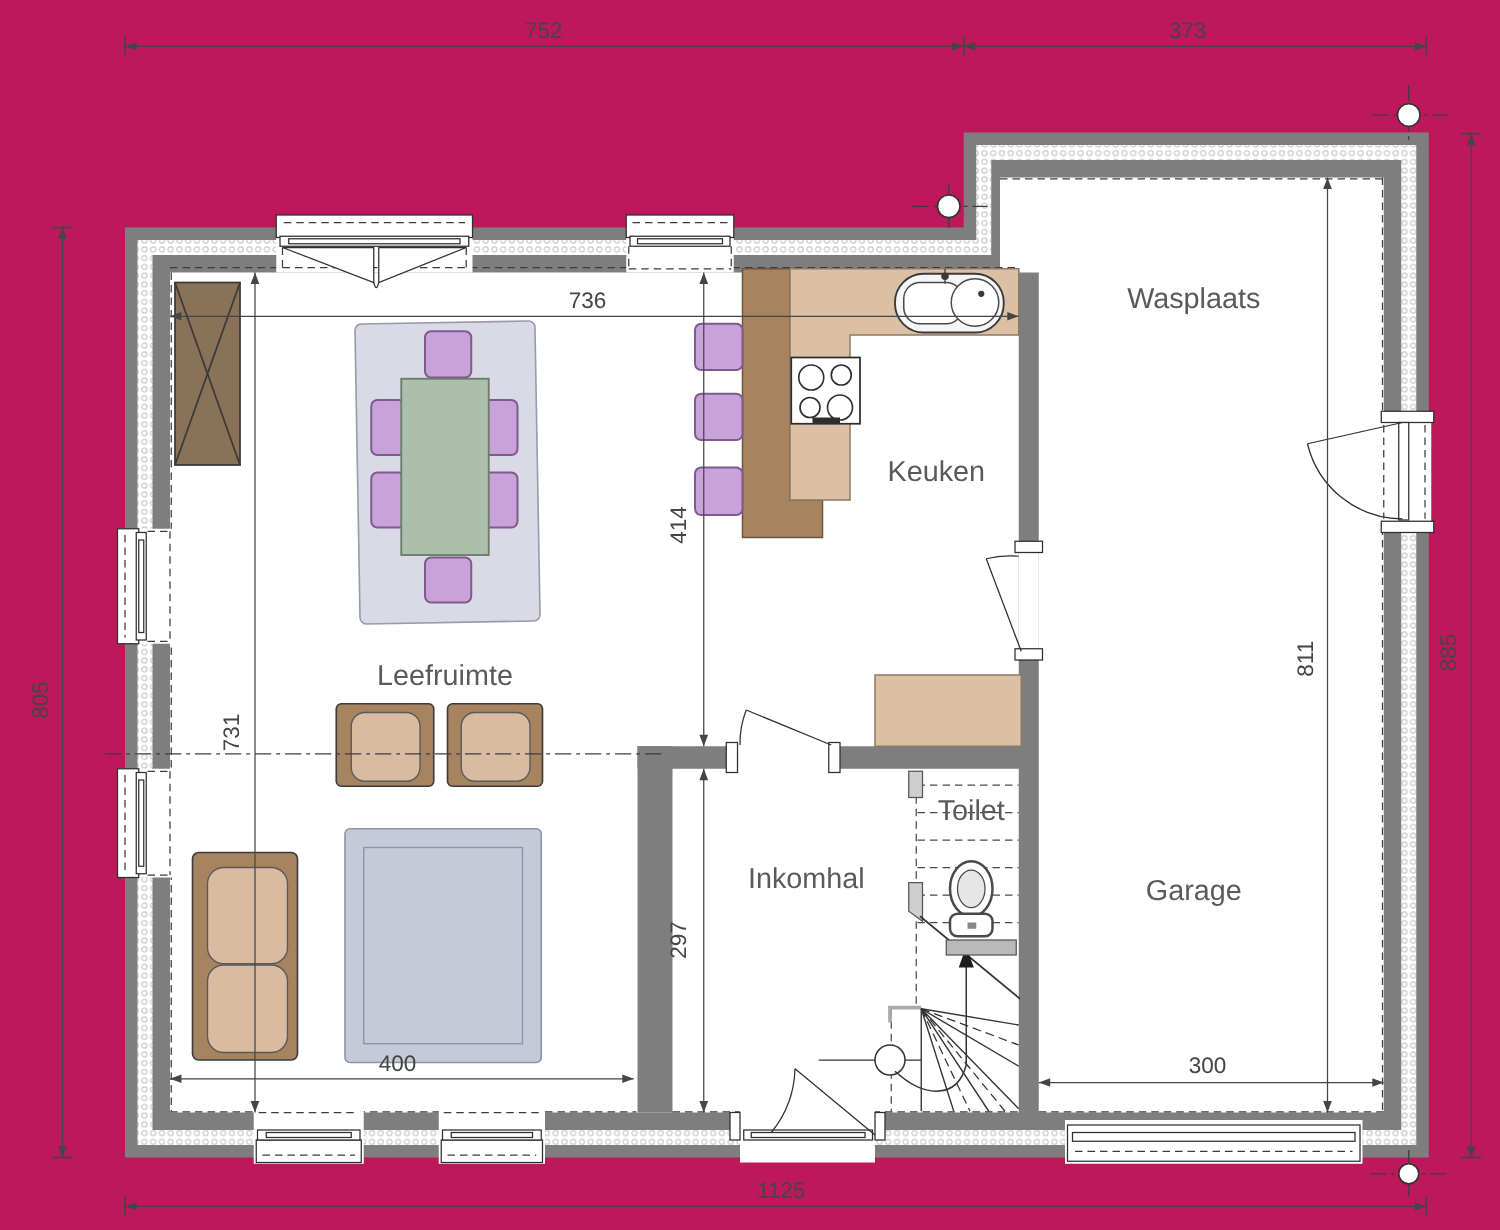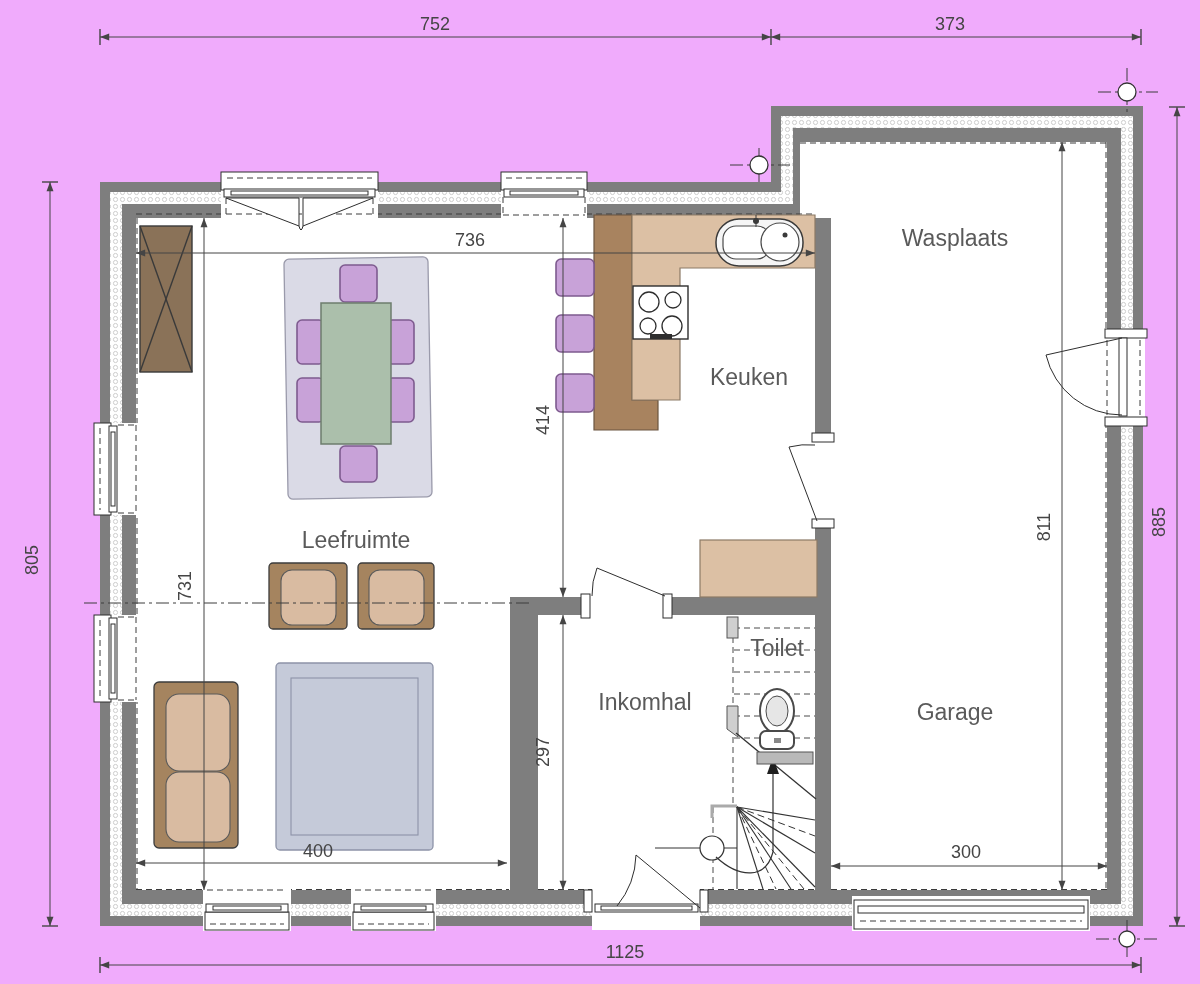--- a/index.html
+++ b/index.html
@@ -1,16 +1,16 @@
 <!DOCTYPE html>
 <html><head>
 <meta charset="utf-8">
 <style>
   html,body{margin:0;padding:0;background:#ffffff;}
-  .stage{width:1200px;height:984px;position:relative;background:#f0abfc;}
+  .stage{width:1200px;height:984px;position:relative;background:#be185d;}
   svg text{font-family:"Liberation Sans","DejaVu Sans",sans-serif;}
   .room-text{fill:#5a5a5a;font-size:23px;text-anchor:middle;}
   .dim-text{fill:#454545;font-size:18px;text-anchor:middle;}
   .dim-line{stroke:#454545;stroke-width:1;fill:none;}
   .tick{stroke:#454545;stroke-width:1.4;}
   .wall{fill:#7e7e7e;}
   .iwall{fill:#7e7e7e;}
   .glyph{stroke:#2e2e2e;stroke-width:1;fill:#ffffff;}
   .gline{stroke:#2e2e2e;stroke-width:1;fill:none;}
   .dash{stroke:#3c3c3c;stroke-width:1;fill:none;stroke-dasharray:6 4;}

